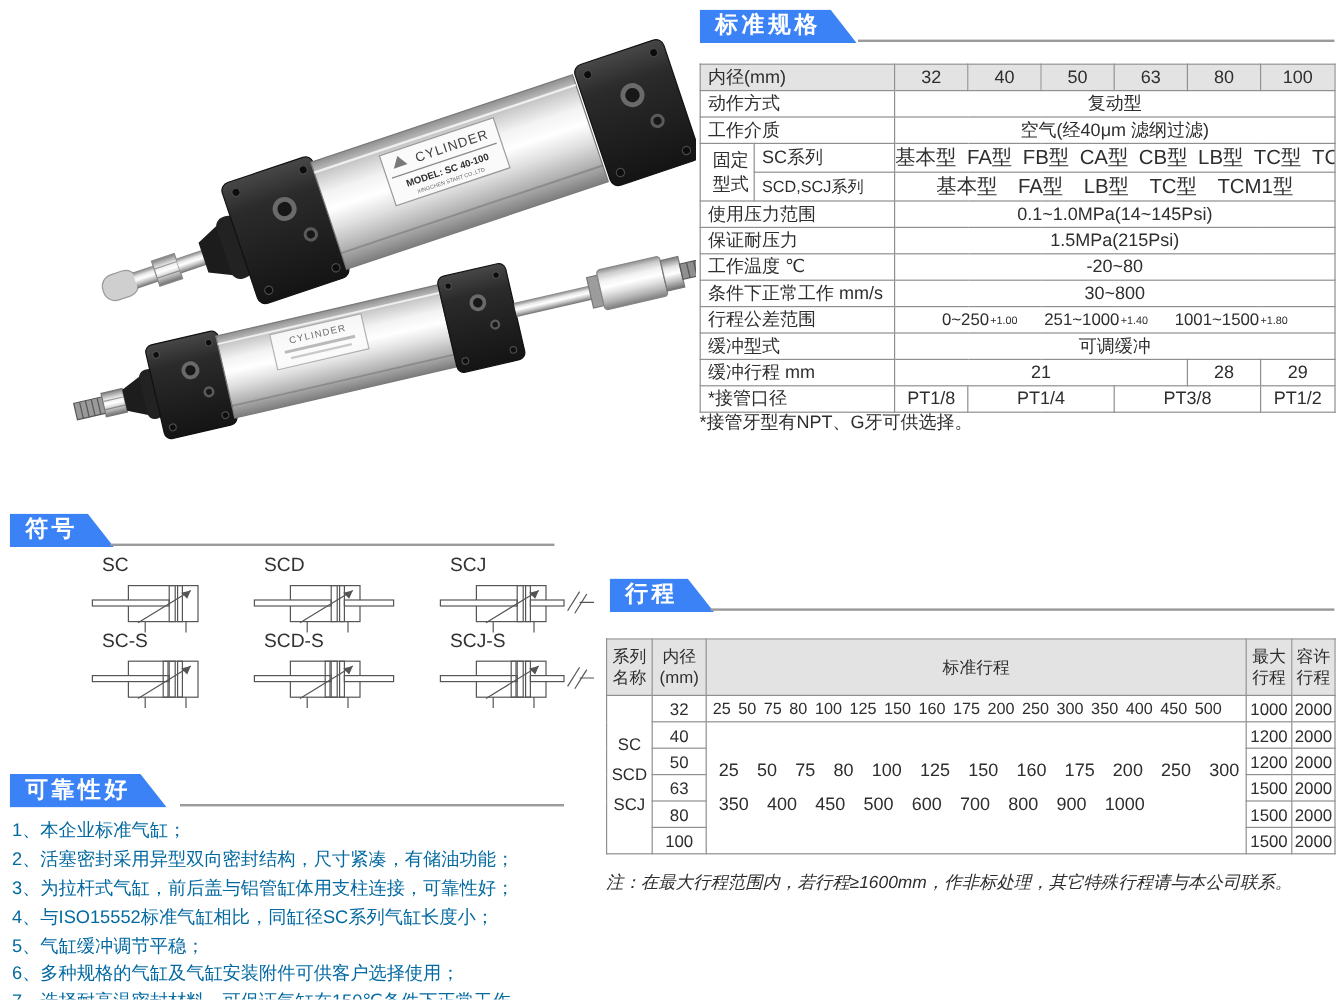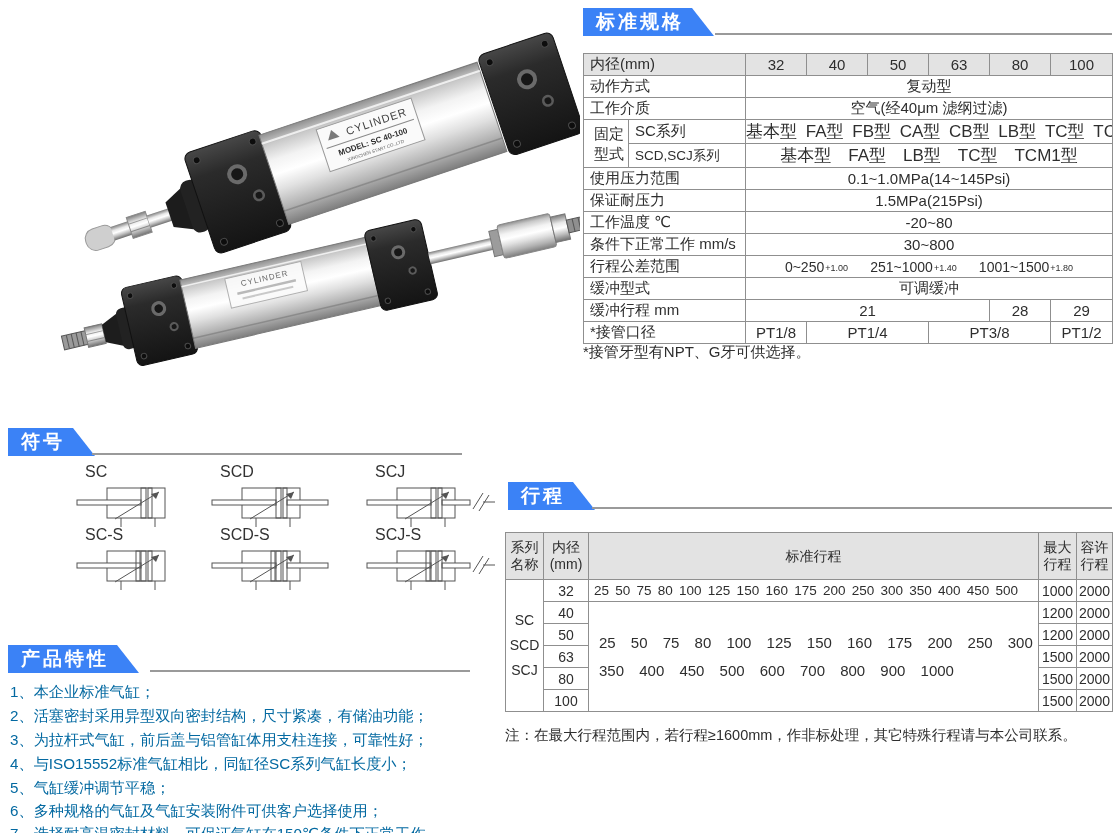--- a/index.html
+++ b/index.html
@@ -420,24 +420,24 @@
     <td>1500</td>
     <td>2000</td>
   </tr>
   <tr class="data">
     <td>100</td>
     <td>1500</td>
     <td>2000</td>
   </tr>
 </tbody>
   </table>
-<div class="note" style="left:505px;top:726px;font-size:14.5px;">注：在最大行程范围内，若行程≥1600mm，作非标处理，其它特殊行程请与本公司联系。</div>
+<div class="note" style="left:505px;top:726px;font-size:14.5px;font-style:italic;">注：在最大行程范围内，若行程≥1600mm，作非标处理，其它特殊行程请与本公司联系。</div>
 
 <div class="banner" style="left:8px;top:645px;">
-  <span>产品特性</span>
+  <span>可靠性好</span>
 </div>
 <div class="banner-line" style="left:150px;top:670px;width:320px;"></div>
 
 <div class="feature-line" style="top:682px;">1、本企业标准气缸；</div>
 <div class="feature-line" style="top:706px;">2、活塞密封采用异型双向密封结构，尺寸紧凑，有储油功能；</div>
 <div class="feature-line" style="top:730px;">3、为拉杆式气缸，前后盖与铝管缸体用支柱连接，可靠性好；</div>
 <div class="feature-line" style="top:754px;">4、与ISO15552标准气缸相比，同缸径SC系列气缸长度小；</div>
 <div class="feature-line" style="top:778px;">5、气缸缓冲调节平稳；</div>
 <div class="feature-line" style="top:801px;">6、多种规格的气缸及气缸安装附件可供客户选择使用；</div>
 <div class="feature-line" style="top:824px;">7、选择耐高温密封材料，可保证气缸在150℃条件下正常工作。</div>

